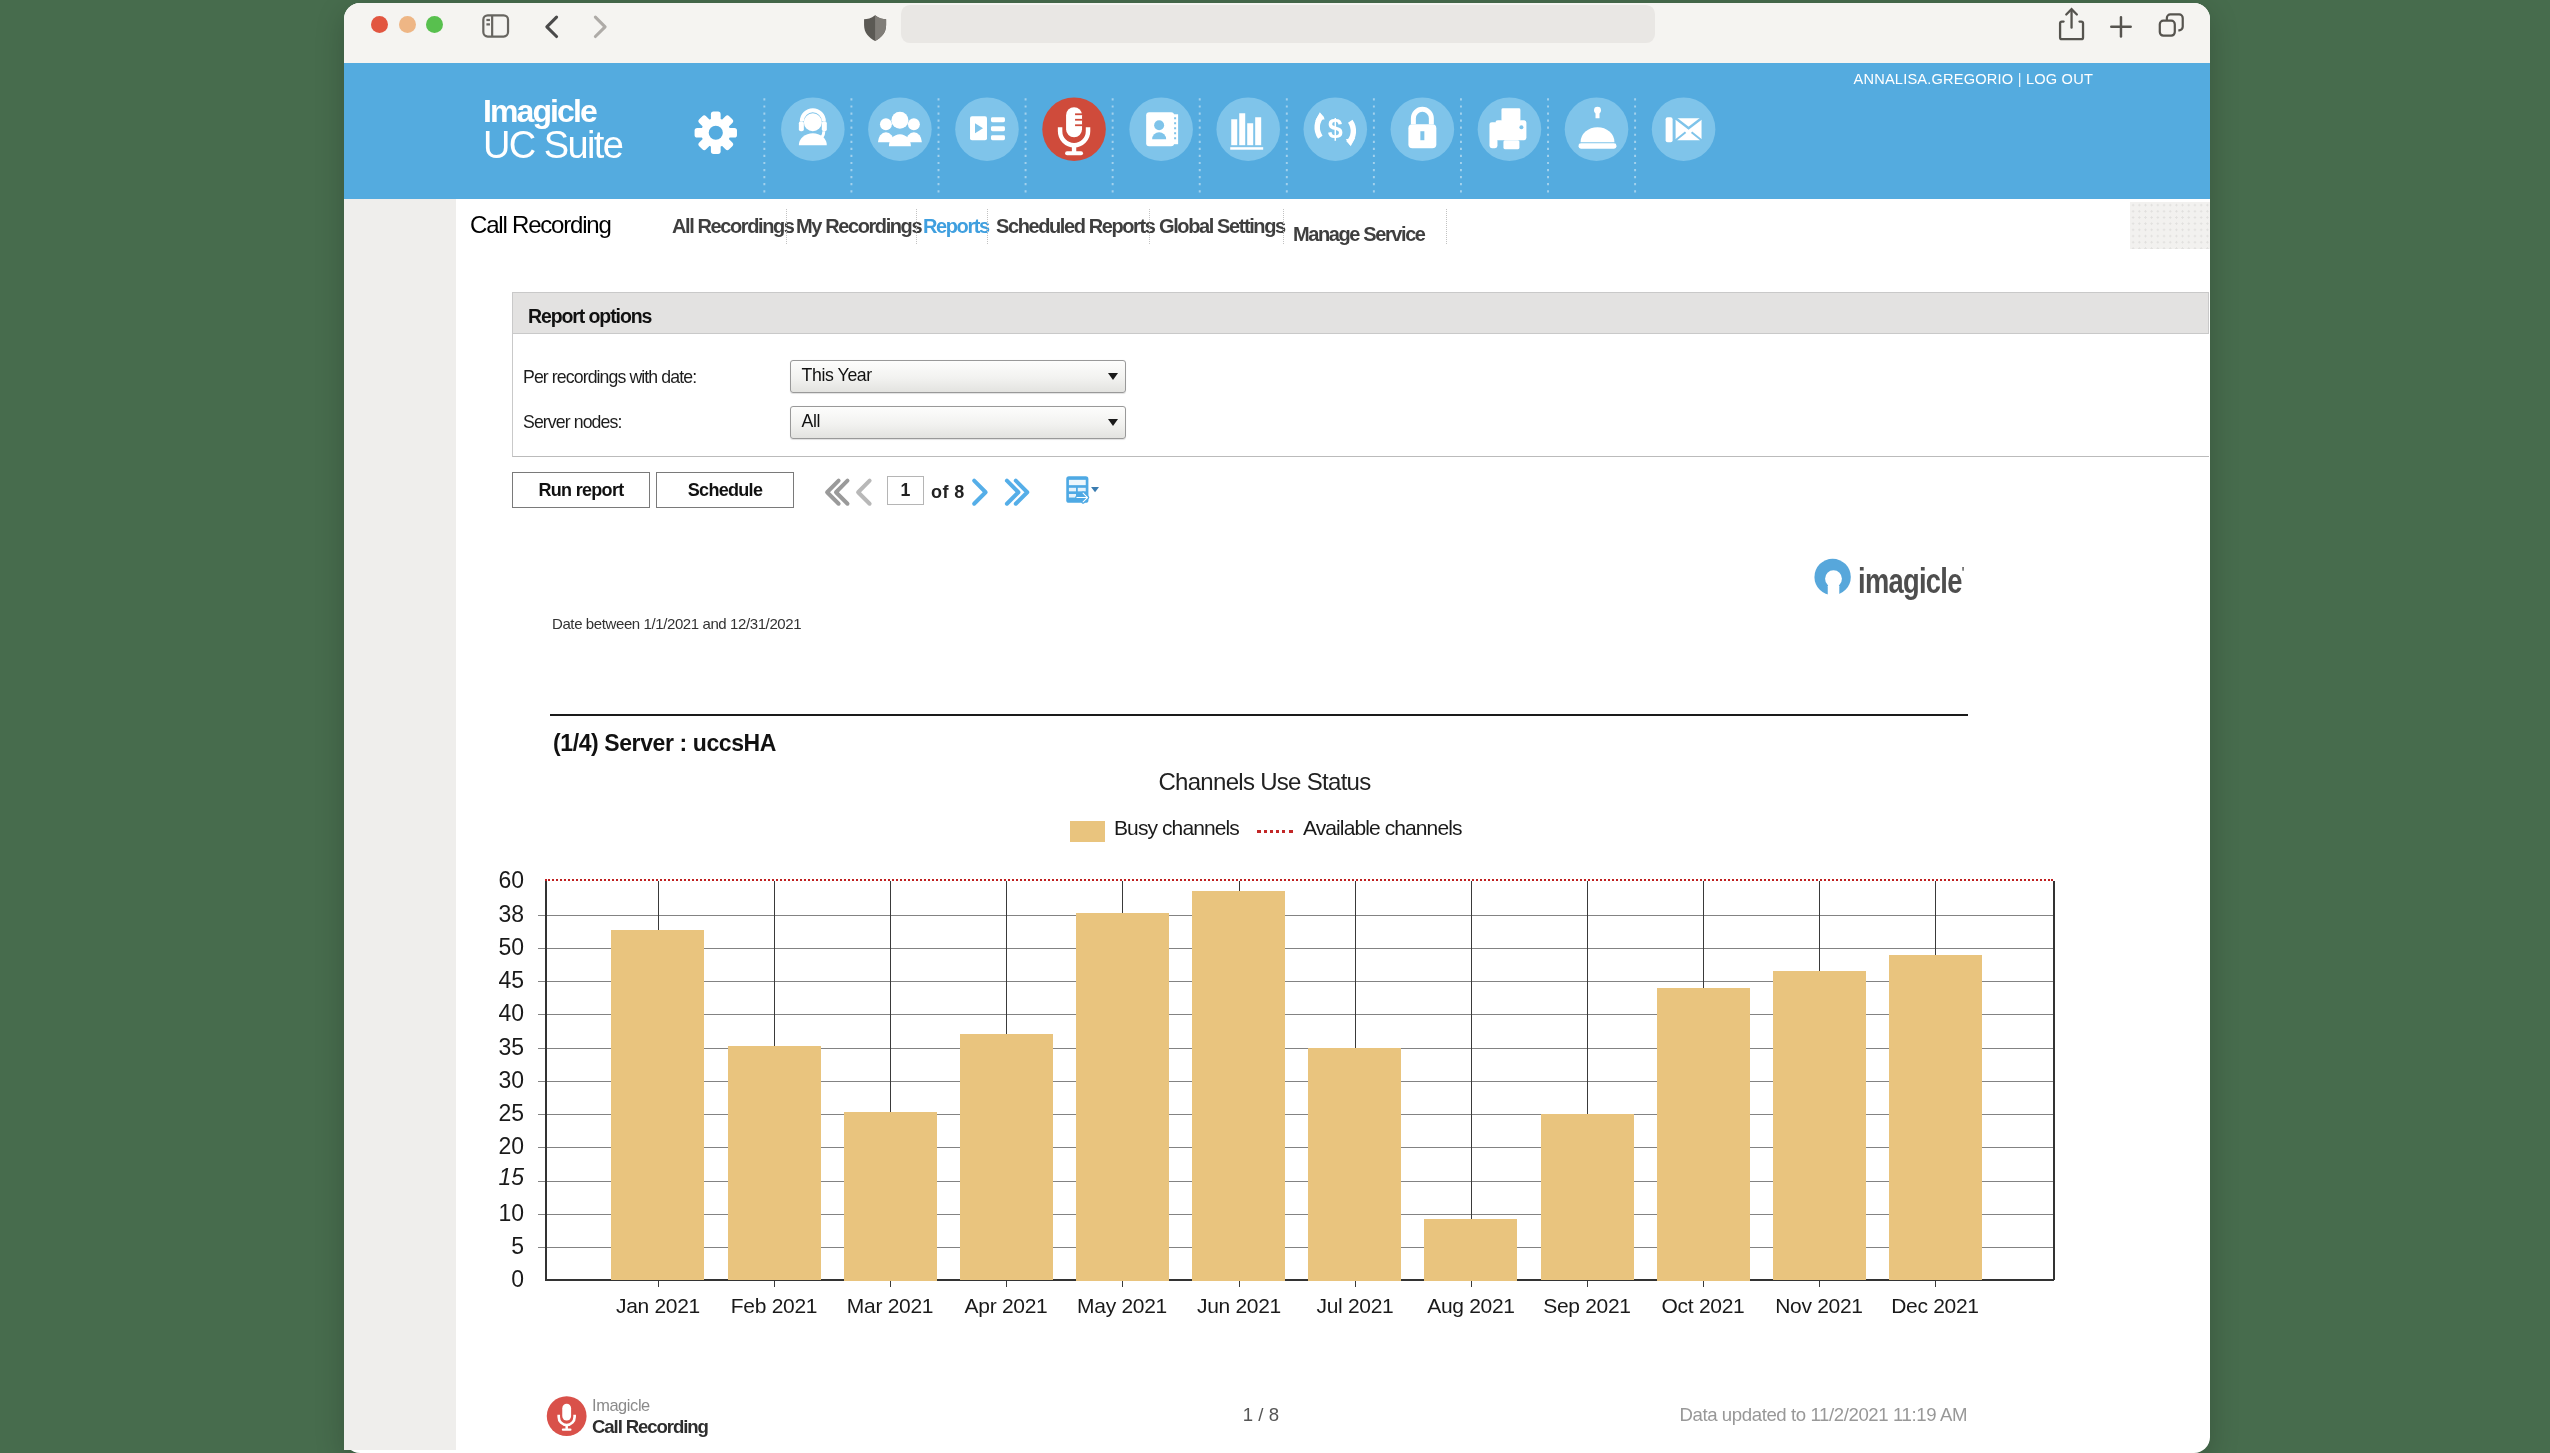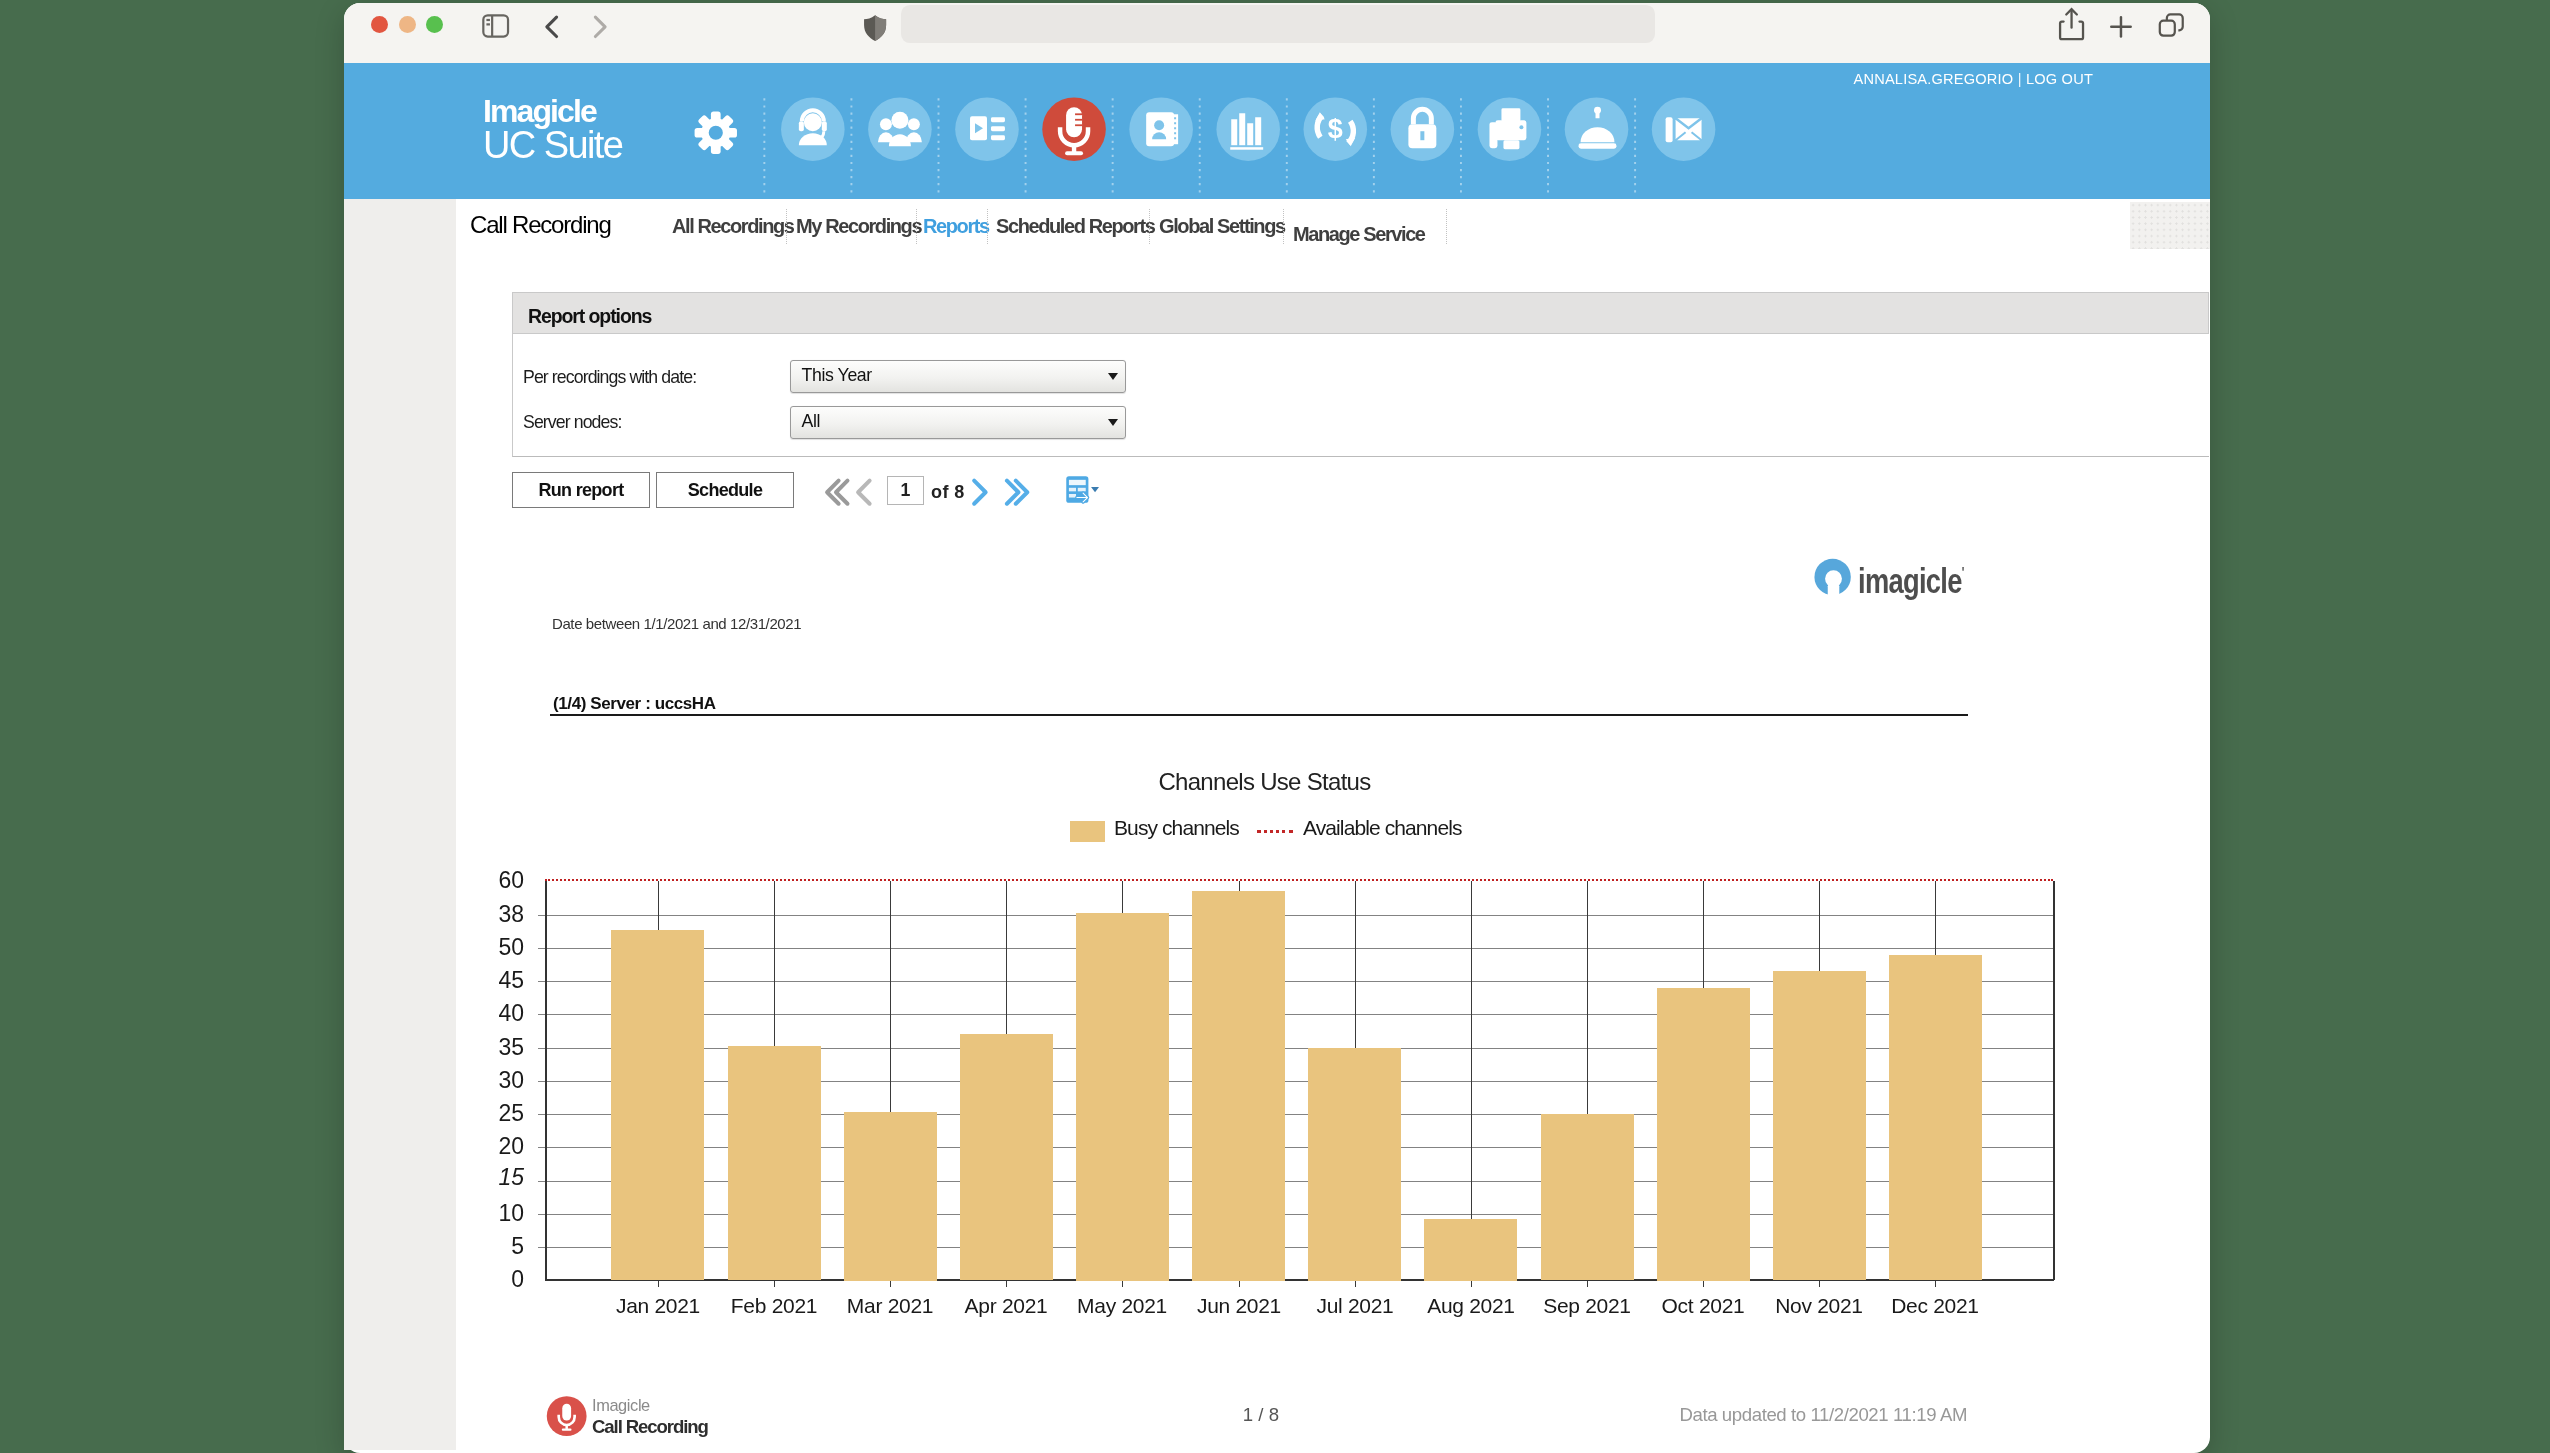--- a/index.html
+++ b/index.html
@@ -238,21 +238,21 @@
   <div class="abs" style="left:931px;top:482px;font-size:18px;font-weight:bold;letter-spacing:0.4px;color:#222;">of 8</div>
 
   <div class="abs" style="left:552px;top:615px;font-size:15px;letter-spacing:-0.4px;color:#333;">Date between 1/1/2021 and 12/31/2021</div>
   <svg class="abs" style="left:1806px;top:549px;" width="213" height="71" viewBox="0 0 240 80">
 <circle cx="30" cy="31.5" r="20.5" fill="#57a7db"></circle>
 <circle cx="31" cy="33.5" r="9.5" fill="#fff"></circle>
 <rect x="24.5" y="40" width="13" height="13" rx="2" fill="#fff"></rect>
 <path d="M22.5,52.3 a20.5,20.5 0 0 0 17,0 l0,-5.3 l-17,0 z" fill="#57a7db" opacity="0"></path>
 </svg>
 <div class="abs" style="left:1858px;top:561px;font-size:35px;font-weight:bold;letter-spacing:-0.9px;color:#4e4e4e;transform:scaleX(0.78);transform-origin:0 0;">imagicle<span style="font-size:14px;vertical-align:16px;letter-spacing:0;">'</span></div>
-  <div class="abs" style="left:553px;top:694px;font-size:17px;font-weight:bold;letter-spacing:-0.4px;color:#111;">(1/4) Server : uccsHA</div>
+  <div class="abs" style="left:553px;top:730px;font-size:23px;font-weight:bold;letter-spacing:-0.4px;color:#111;">(1/4) Server : uccsHA</div>
   <div class="abs" style="left:550px;top:714px;width:1418px;height:1.8px;background:#1a1a1a;"></div>
 
   <div class="abs" style="left:1077px;top:768px;width:375px;text-align:center;font-size:24px;letter-spacing:-0.7px;color:#222;">Channels Use Status</div>
   <div class="abs" style="left:1070px;top:821px;width:35px;height:21px;background:#e9c47e;"></div>
   <div class="abs" style="left:1114px;top:816px;font-size:21px;letter-spacing:-0.9px;color:#1a1a1a;">Busy channels</div>
   <div class="abs" style="left:1257px;top:830px;width:36px;height:0;border-top:3.1px dotted #c22727;"></div>
   <div class="abs" style="left:1303px;top:816px;font-size:21px;letter-spacing:-0.9px;color:#1a1a1a;">Available channels</div>
   <div id="chart">
   <div class="abs hgrid" style="top:1247px;"></div>
   <div class="abs hgrid" style="top:1214px;"></div>

